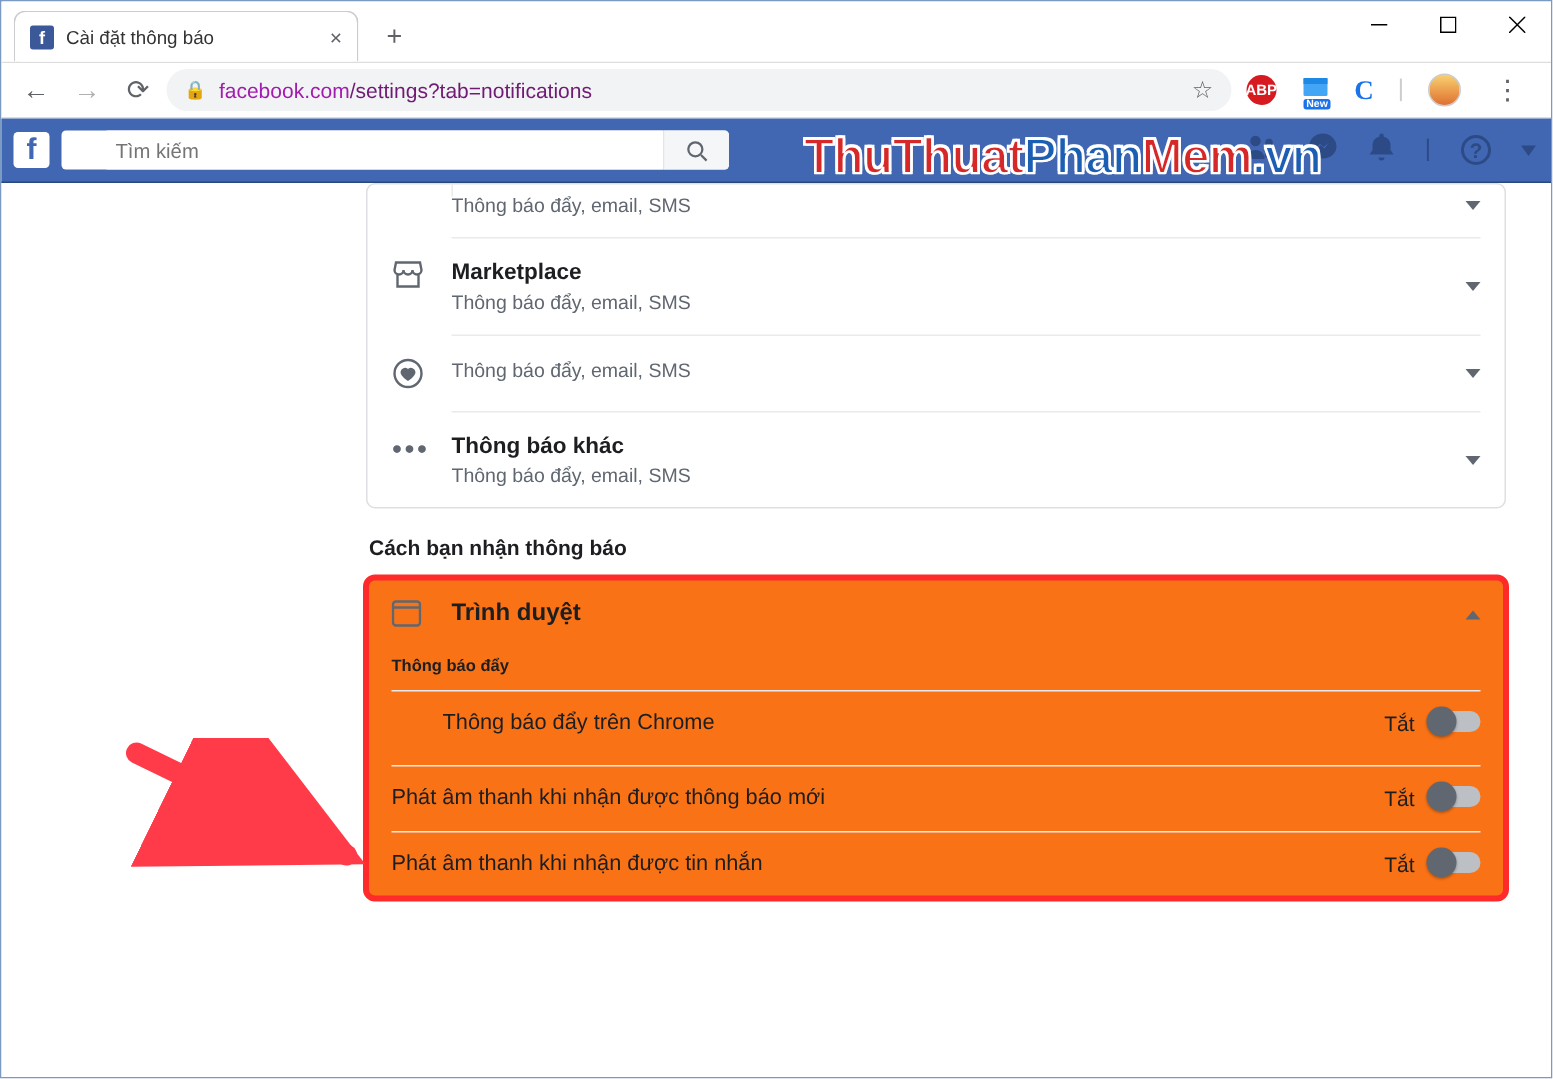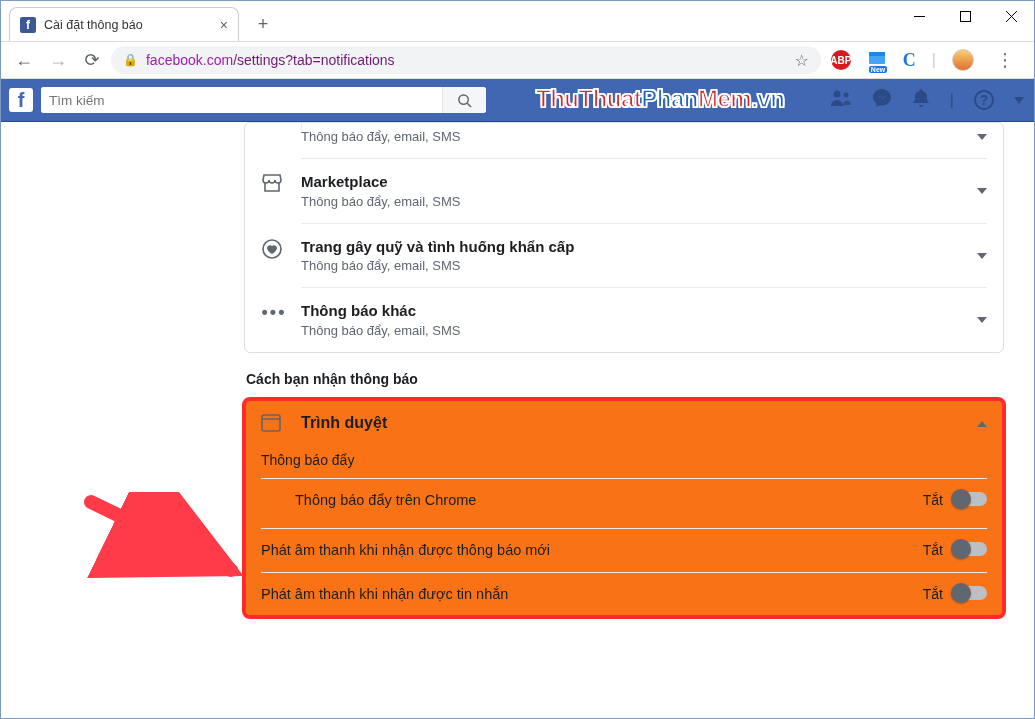--- a/index.html
+++ b/index.html
@@ -32,30 +32,30 @@
 .newext { background:#fff; position:relative; }
 .newext svg{display:block}
 .newbadge{position:absolute;bottom:-3px;left:2px;background:#1a73e8;color:#fff;font-size:7px;padding:0 2px;border-radius:2px;}
 .cicon { color:#1a73e8; font-size:18px; font-weight:700; font-family:serif;}
 .avatar { width:22px; height:22px; border-radius:50%; background:linear-gradient(#f8d070,#e07030); border:1px solid #ccc; }
 .kebab { font-size:18px; color:#5f6368; padding:0 6px; }
 
 
 .fb-bar { height:43px; background:#4267B2; border-bottom:1px solid #29487d; display:flex; align-items:center; padding:0 8px; gap:8px; position:relative; }
 .fb-logo { width:24px; height:24px; background:#fff; color:#4267B2; font-weight:700; font-size:20px; text-align:center; line-height:24px; border-radius:3px; font-family:Arial; }
-.fb-search { width:445px; height:26px; background:#fff; border-radius:3px; display:flex; align-items:center; position:relative; }
+.fb-search { width:445px; height:26px; background:#fff; border-radius:3px; display:flex; align-items:center; position:relative;padding-left:28px; }
 .fb-search input { border:none; outline:none; flex:1; padding:0 8px; font-size:13.5px; height:100%; border-radius:3px 0 0 3px; }
 .fb-search .sbtn { width:44px; height:100%; background:#f5f6f7; border-left:1px solid #e5e5e5; display:flex; align-items:center; justify-content:center; color:#606770; border-radius:0 3px 3px 0; cursor:pointer; }
 .fb-right { position:absolute; right:10px; display:flex; align-items:center; gap:20px; }
 .fb-ico { color:#2c4a85; font-size:18px; cursor:pointer; }
 .fb-ico.help{ border:2px solid #2c4a85; border-radius:50%; width:20px; height:20px; font-size:14px; font-weight:700; display:flex; align-items:center; justify-content:center;}
 .fb-dd { width:0; height:0; border-left:5px solid transparent; border-right:5px solid transparent; border-top:7px solid #2c4a85; cursor:pointer; }
 
 
-.watermark { position:absolute; top:84px; left:535px; font-family: Arial Black, Arial; font-weight:900; font-size:24px; letter-spacing:-0.5px; -webkit-text-stroke:1.5px #fff; text-shadow: 1px 1px 0 #fff, -1px -1px 0 #fff, 1px -1px 0 #fff, -1px 1px 0 #fff; pointer-events:none; z-index:5;}
+.watermark { position:absolute; top:84px; left:535px; font-family: Arial Black, Arial; font-weight:900; font-size:33px; letter-spacing:-0.5px; -webkit-text-stroke:1.5px #fff; text-shadow: 1px 1px 0 #fff, -1px -1px 0 #fff, 1px -1px 0 #fff, -1px 1px 0 #fff; pointer-events:none; z-index:5;}
 .watermark .t1{color:#d62828;} .watermark .t2{color:#1a5fb4;} .watermark .t3{color:#d62828;} .watermark .t4{color:#1a5fb4;}
 
 
 .content { flex:1; background:#fff; position:relative; overflow:hidden;padding-left:27px; }
 .settings-col { position:absolute; left:243px; top:0; width:760px; }
 
 .card { background:#fff; border:1px solid #dddfe2; border-radius:6px; margin-bottom:18px; }
 .row { display:flex; align-items:flex-start; padding:14px 16px; position:relative; cursor:pointer; }
 .row + .row .row-inner-border, .row:not(:first-child)::before { content:""; position:absolute; left:56px; right:16px; top:0; height:1px; background:#e9eaec; }
 .row-icon { width:26px; text-align:center; color:#606770; font-size:18px; margin-right:14px; margin-top:1px; flex-shrink:0; }
@@ -65,21 +65,21 @@
 .row-caret { color:#606770; font-size:12px; align-self:center; }
 .caret-down::after{content:"";display:inline-block;border-left:5px solid transparent;border-right:5px solid transparent;border-top:6px solid #606770;}
 .caret-up::after{content:"";display:inline-block;border-left:5px solid transparent;border-right:5px solid transparent;border-bottom:6px solid #606770;}
 
 .section-label { font-size:14px; font-weight:700; color:#1c1e21; margin:8px 0 12px 2px; }
 
 .card2 { background:#f97316; border:1px solid #dddfe2; border-radius:6px; padding:0; outline:4px solid #ff2a2a; outline-offset:-2px;}
 .card2-header { display:flex; align-items:center; padding:14px 16px; cursor:pointer; }
 .card2-header .row-icon{margin-top:0;}
 .card2-title { font-size:16px; font-weight:700; color:#1c1e21; flex:1; }
-.subhdr { font-size:14px; font-weight:400; color:#1c1e21; padding:6px 16px 10px; }
+.subhdr { font-size:11px; font-weight:700; color:#1c1e21; padding:6px 16px 10px; }
 .opt { display:flex; align-items:flex-start; padding:14px 16px; position:relative; }
 .opt::before{ content:""; position:absolute; left:16px; right:16px; top:0; height:1px; background:#e9eaec;}
 .opt-icon { width:22px; height:22px; margin-right:12px; }
 .chrome-ico{width:20px;height:20px;border-radius:50%;background:conic-gradient(#ea4335 0 120deg,#4caf50 120deg 240deg,#fbbc05 240deg 360deg);position:relative;}
 .chrome-ico::after{content:"";position:absolute;inset:5px;background:#fff;border-radius:50%;}
 .chrome-ico::before{content:"";position:absolute;inset:7px;background:#4285f4;border-radius:50%;z-index:1;}
 .opt-label { font-size:14.5px; color:#1c1e21; flex:1; }
 .opt-state { font-size:14px; color:#1c1e21; margin-right:10px; }
 .toggle { width:34px; height:14px; background:#bcc0c4; border-radius:10px; position:relative; cursor:pointer; }
 .toggle::after { content:""; position:absolute; left:-2px; top:-3px; width:20px; height:20px; background:#606770; border-radius:50%; box-shadow:0 1px 2px rgba(0,0,0,.3);}
@@ -218,21 +218,20 @@
         </div>
 
         <div class="row">
           <span class="row-icon heart-ico">
             <svg width="22" height="22" fill="none" stroke="#606770" stroke-width="1.6">
                 <circle cx="11" cy="11" r="9"></circle>
                 <path d="M11 16s-5-3-5-6a3 3 0 015-2 3 3 0 015 2c0 3-5 6-5 6z" fill="#606770" stroke="none"></path>
               </svg>
           </span>
           <div class="row-body">
-            <div class="row-title">Trang gây quỹ và tình huống khẩn cấp</div>
             <div class="row-sub">Thông báo đẩy, email, SMS</div>
           </div>
           <span class="row-caret caret-down"></span>
         </div>
 
         <div class="row">
           <span class="row-icon dots-ico">•••</span>
           <div class="row-body">
             <div class="row-title">Thông báo khác</div>
             <div class="row-sub">Thông báo đẩy, email, SMS</div>

